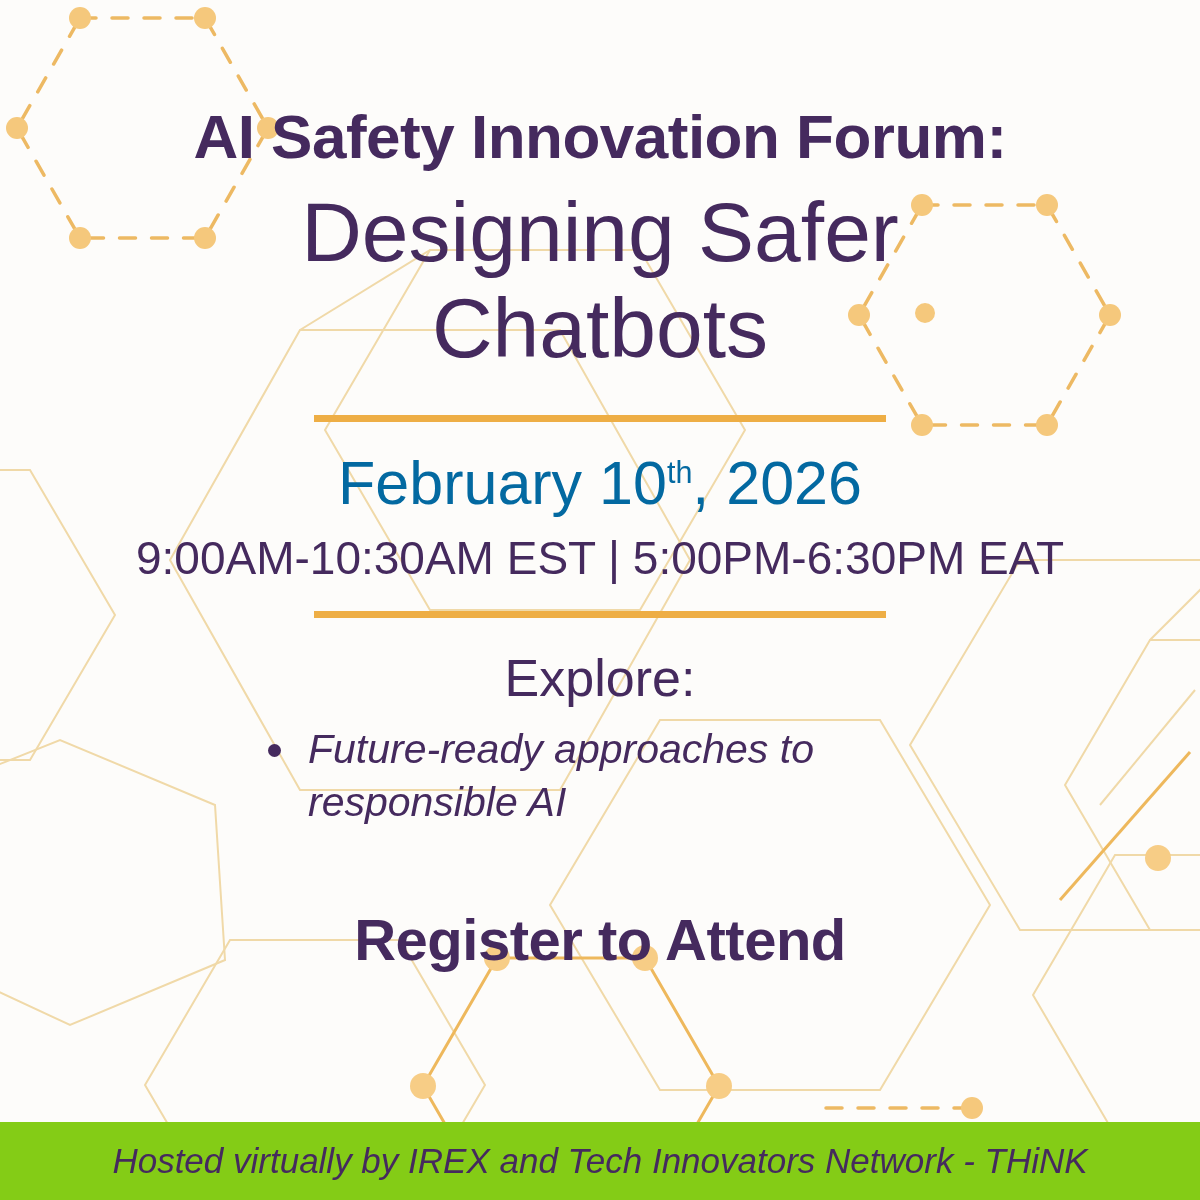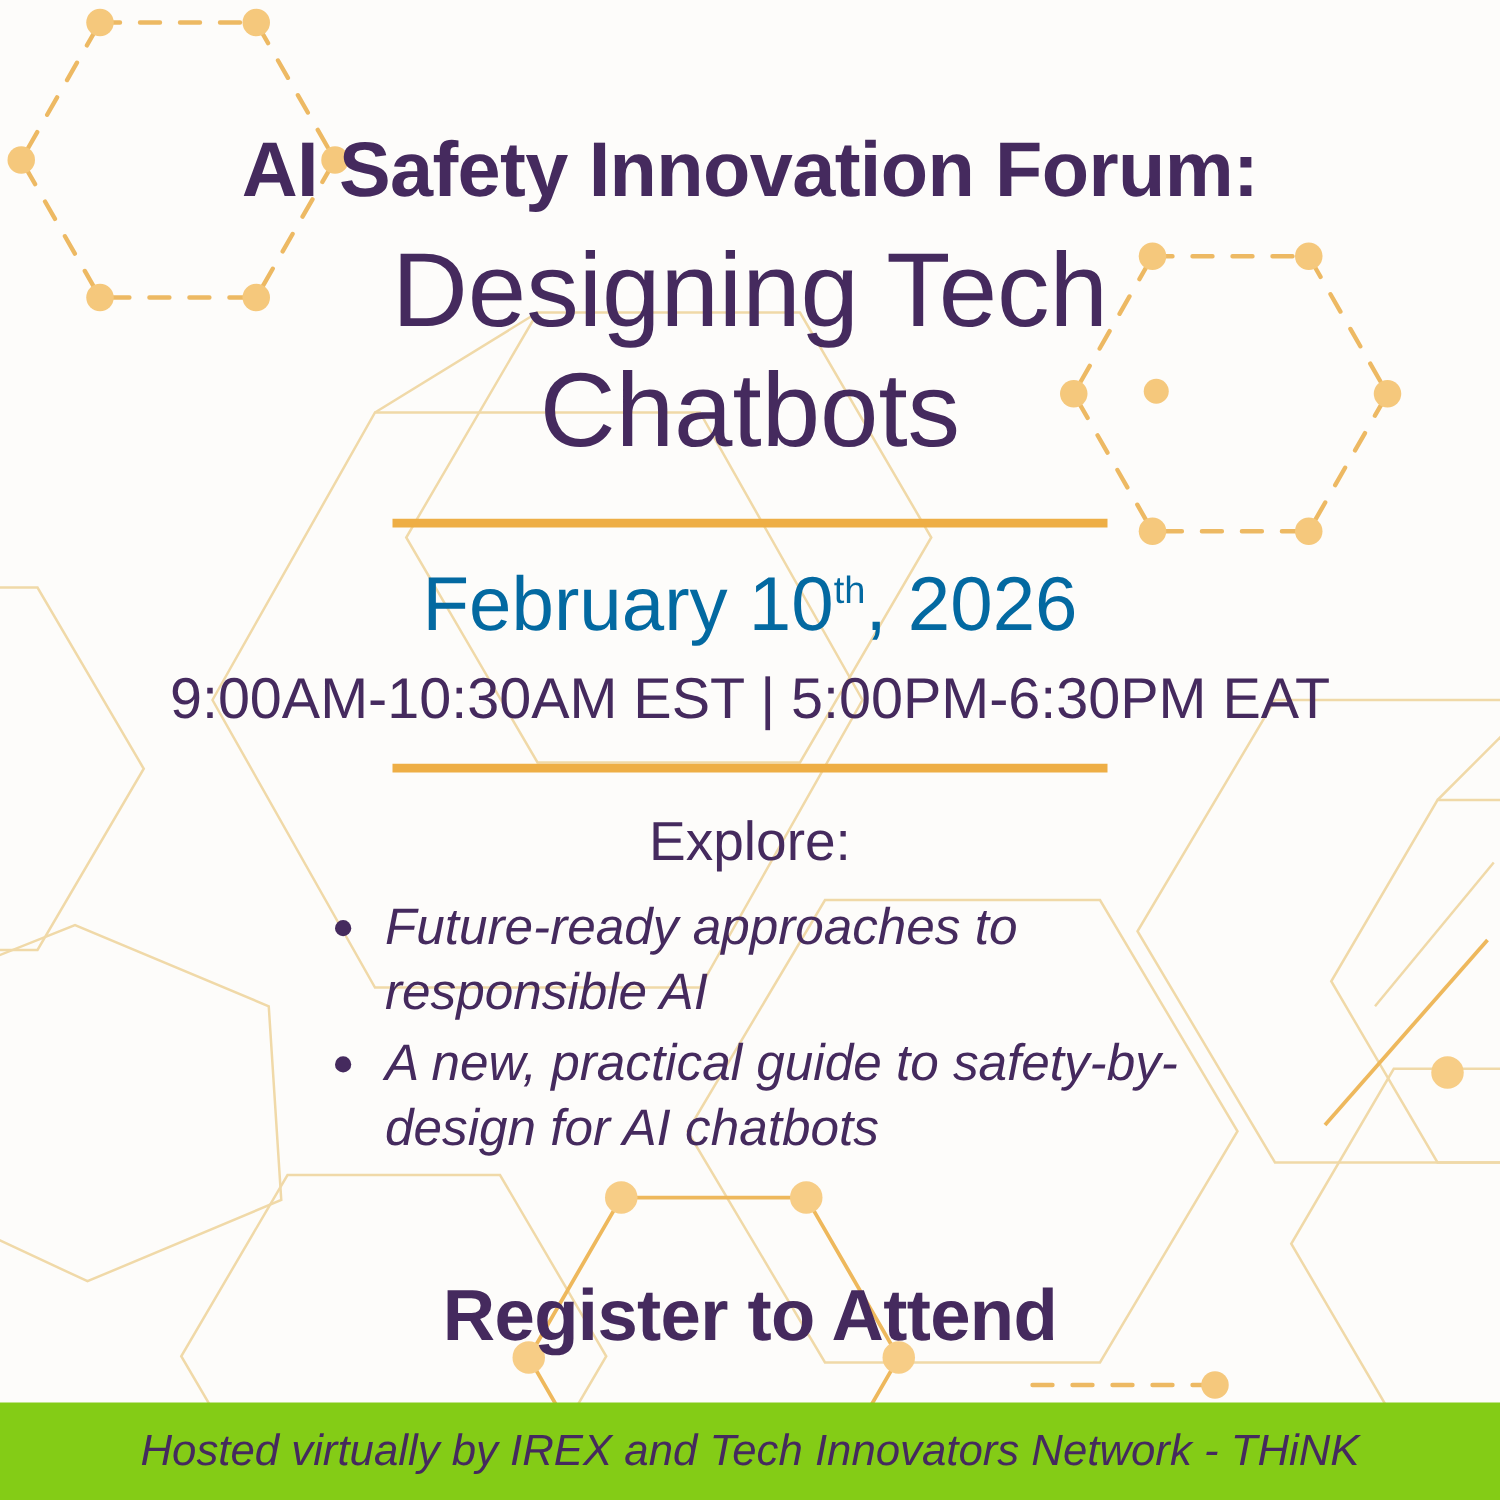--- a/index.html
+++ b/index.html
@@ -103,30 +103,30 @@
     color: #452a5e;
     text-align: right;
     line-height: 1.1;
     margin-top: 16px;
     white-space: nowrap;
   }
 
   .explore-heading {
     margin: 0;
     padding: 0;
-    font-size: 44px;
+    font-size: 52px;
     font-weight: 400;
     color: #452a5e;
     text-align: center;
     line-height: 1.1;
     margin-top: 32px;
   }
 
   .bullet-list {
-    margin: 12px;
+    margin: 0;
     padding: 0;
     list-style: none;
     margin-top: 16px;
     width: 960px;
   }
 
   .bullet-item {
     position: relative;
     font-size: 41px;
     font-style: italic;
@@ -254,43 +254,39 @@
       <circle cx="1158" cy="858" r="13" fill="#f7cd86"></circle>
     </g>
 
     <circle cx="925" cy="313" r="10" fill="#f5c87c"></circle>
   </svg>
 
   <div id="content">
 
     <h1 class="title-main">AI Safety Innovation Forum:</h1>
 
-    <h2 class="title-sub">Designing Tech Chatbots</h2>
+    <h2 class="title-sub">Designing Safer Chatbots</h2>
 
     <hr class="rule rule-top">
 
     <p class="date-line">
       <span>February 10</span><sup>th</sup><span>, 2026</span>
     </p>
 
     <p class="time-line">9:00AM-10:30AM EST | 5:00PM-6:30PM EAT</p>
 
     <hr class="rule rule-bottom">
 
     <p class="explore-heading">Explore:</p>
 
     <ul class="bullet-list">
       <li class="bullet-item">
         <span class="bullet-dot"></span>
         <span>Future-ready approaches to responsible AI</span>
       </li>
-      <li class="bullet-item">
-        <span class="bullet-dot"></span>
-        <span>A new, practical guide to safety-by-design for AI chatbots</span>
-      </li>
     </ul>
 
     <p class="cta">Register to Attend</p>
   </div>
 
   <div id="footer-bar">
     <p class="footer-text">Hosted virtually by IREX and Tech Innovators Network - THiNK</p>
   </div>
 
 </div>

